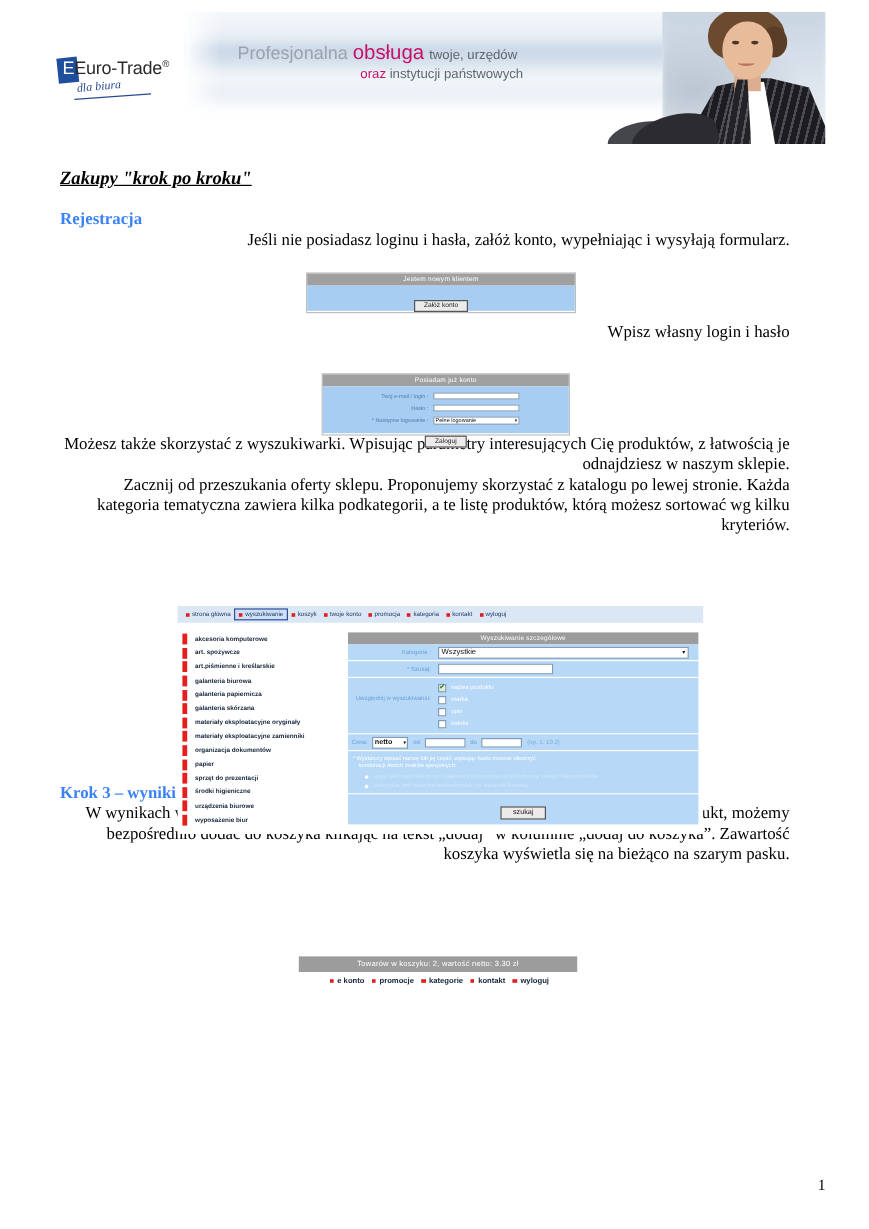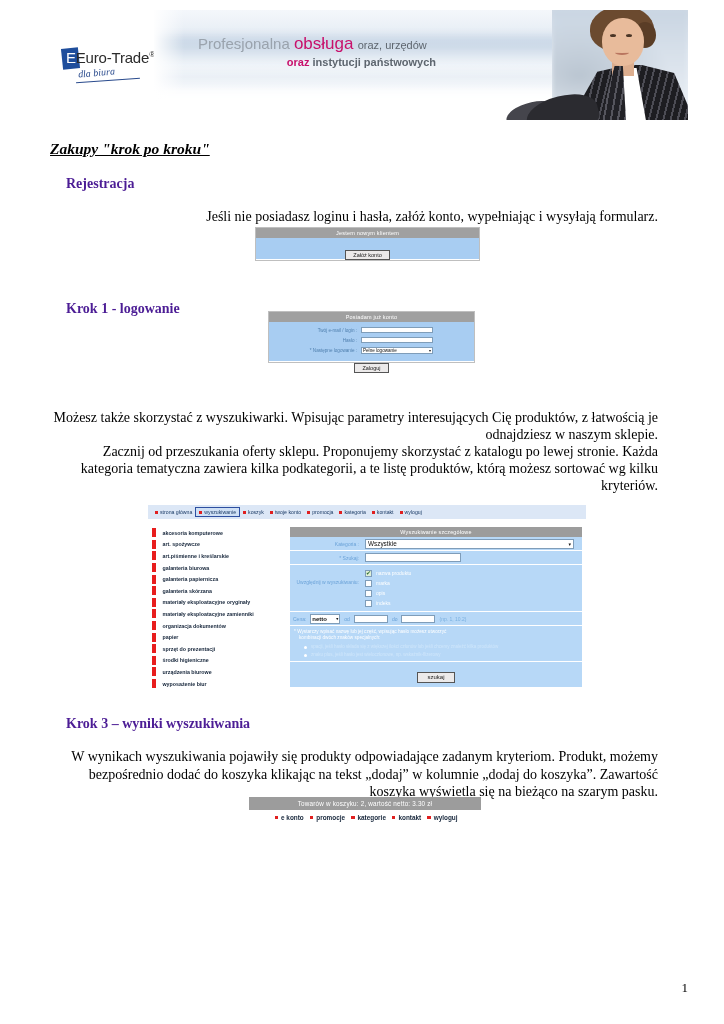--- a/index.html
+++ b/index.html
@@ -17,21 +17,21 @@
   .banner {
     position:absolute; left:36px; top:10px; width:652px; height:110px;
     overflow:hidden;
     background:#ffffff;
   }
   .banner-logo-pane {
     position:absolute; left:0; top:0; width:118px; height:110px;
     background:#ffffff;
   }
   .logo-wrap {
-    position:absolute; left:26px; top:38px; width:100px; height:44px;text-align:center;
+    position:absolute; left:12px; top:38px; width:100px; height:44px;text-align:center;
   }
   .logo-sq {
     position:absolute; left:0; top:0; width:17px; height:21px;
     background:#1f4e9c;
     transform:rotate(-6deg);
   }
   .logo-text {
     position:absolute; left:4px; top:1px;
     font-family:"Liberation Sans", sans-serif;
     font-size:15px; letter-spacing:-0.2px;
@@ -70,21 +70,21 @@
     filter:blur(5px);
   }
   .banner-caption {
     position:absolute; left:44px; top:24px; width:340px;
     font-family:"Liberation Sans", sans-serif;
     line-height:1.15;
   }
   .cap-l1 { font-size:15px; color:#9aa3ad; white-space:nowrap; }
   .cap-l1 b { font-size:17px; color:#c8106b; font-weight:normal; }
   .cap-l1 .small { font-size:11px; color:#5e666f; }
-  .cap-l2 { font-size:11px; color:#5e666f; text-align:right; width:238px; margin-top:2px;font-weight:bold; }
+  .cap-l2 { font-size:11px; color:#5e666f; text-align:right; width:238px; margin-top:2px; }
   .cap-l2 .oraz { color:#c8106b; }
 
   
   .banner-photo {
     position:absolute; right:0; top:0; width:136px; height:110px;
     overflow:hidden;
     background:linear-gradient(to bottom, #cfd9e4 0%, #e7eef5 40%, #f2f5f9 100%);
   }
   .bp-bg {
     position:absolute; inset:0;
@@ -147,22 +147,22 @@
 
   
   .doc { position:absolute; left:50px; top:140px; width:608px; }
   h1.title {
     font-size:15.5px; font-weight:bold; font-style:italic;
     text-decoration:underline; margin:0 0 18px 0;
     font-family:"Liberation Serif", serif; color:#000;
   }
   .sect { margin-bottom:0; }
   .sect-h {
-    font-size:14px; font-weight:bold; margin:16px;
-    font-family:"Liberation Serif", serif; color:#4c1d95;
+    font-size:14px; font-weight:bold; margin:0;
+    font-family:"Liberation Serif", serif; color:#3b82f6;
   }
   .sect-p {
     font-size:14px; margin:0; line-height:1.22;
     font-family:"Liberation Serif", serif; color:#000;text-align:right;
   }
 
   
   .shot { position:absolute; border:0; }
   .mini-head {
     background:#a0a0a0; color:#ffffff;
@@ -323,21 +323,21 @@
 
     <div class="banner-main">
       <div class="banner-fade-left"></div>
       <div class="banner-blur-band"></div>
       <div class="banner-blur-band2"></div>
 
       <div class="banner-caption">
         <div class="cap-l1">
           <span>Profesjonalna</span>
           <b>obsługa</b>
-          <span class="small">oraz, urzędów</span>
+          <span class="small">twoje, urzędów</span>
         </div>
         <div class="cap-l2">
           <span class="oraz">oraz</span>
           <span>instytucji państwowych</span>
         </div>
       </div>
 
       <div class="banner-photo">
         <div class="bp-bg"></div>
         <div class="bp-jacket"></div>
@@ -360,21 +360,21 @@
     <h1 class="title"><span>Zakupy "krok po kroku"</span></h1>
 
     <div class="sect">
       <p class="sect-h">Rejestracja</p>
       <p class="sect-p">Jeśli nie posiadasz loginu i hasła, załóż konto, wypełniając i wysyłają formularz.</p>
     </div>
 
     <div style="height:60px"></div>
 
     <div class="sect">
-      <p class="sect-h">Krok 1 - logowanie</p>
+      <p class="sect-p">Wpisz własny login i hasło</p>
     </div>
 
     <div style="height:76px"></div>
 
     <div class="sect">
       <p class="sect-p">Możesz także skorzystać z wyszukiwarki. Wpisując parametry interesujących Cię produktów, z łatwością je odnajdziesz w naszym sklepie.</p>
       <p class="sect-p">Zacznij od przeszukania oferty sklepu. Proponujemy skorzystać z katalogu po lewej stronie. Każda kategoria tematyczna zawiera kilka podkategorii, a te listę produktów, którą możesz sortować wg kilku kryteriów.</p>
     </div>
 
     <div style="height:206px"></div>

